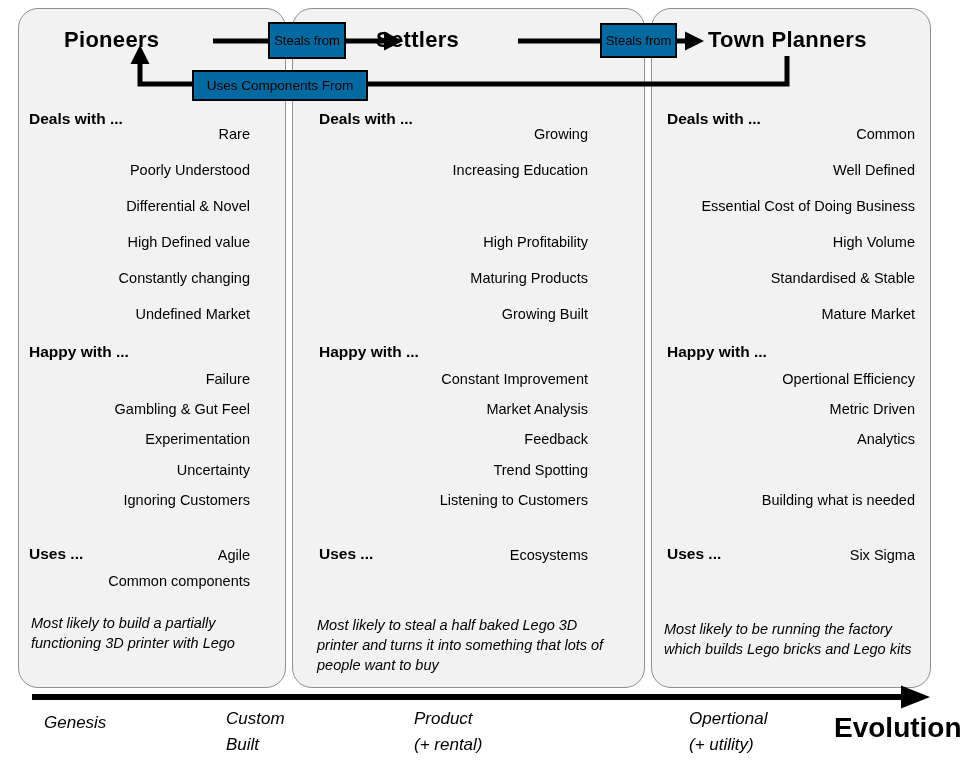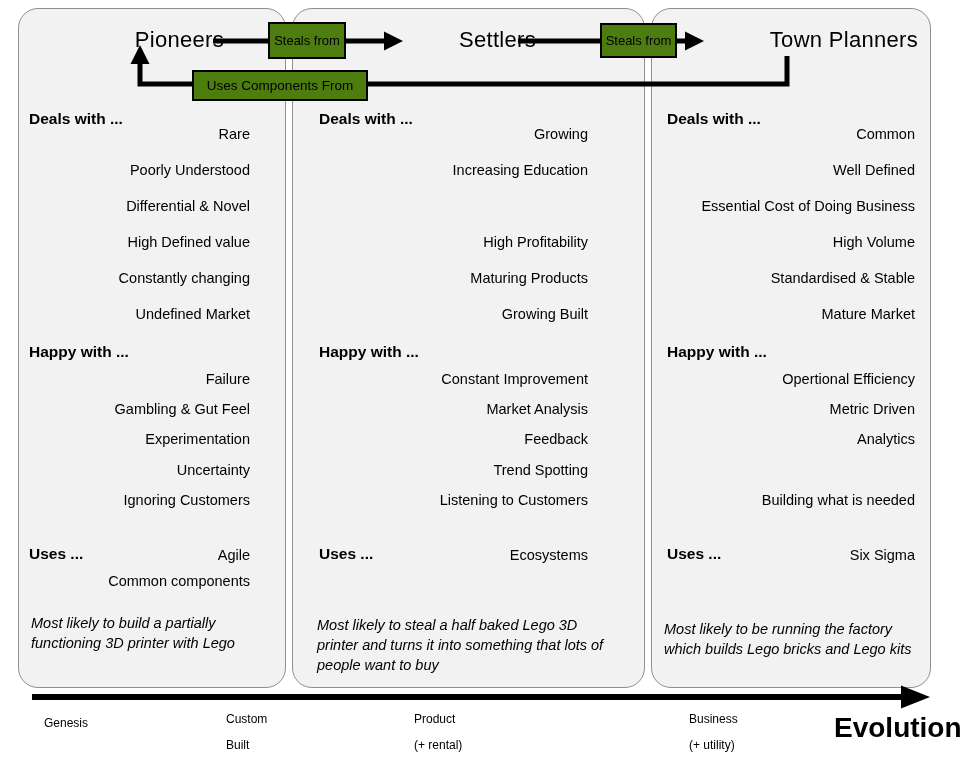--- a/index.html
+++ b/index.html
@@ -9,31 +9,31 @@
   }
   .panel{
     position:absolute;top:8px;height:680px;background:#f2f2f2;
     border:1px solid #8f8f8f;border-radius:20px;box-sizing:border-box;
   }
   #panel-1{left:18px;width:268px;}
   #panel-2{left:292px;width:353px;}
   #panel-3{left:651px;width:280px;}
 
   .col-title{
-    position:absolute;top:27px;font-size:22px;font-weight:normal;
-    text-align:right;letter-spacing:.3px;z-index:5;
+    position:absolute;top:27px;font-size:22px;font-weight:bold;
+    text-align:left;letter-spacing:.3px;z-index:5;
   }
   #title-1{left:64px;width:160px;}
   #title-2{left:376px;width:160px;}
   #title-3{left:708px;width:210px;}
 
   svg.lines{position:absolute;left:0;top:0;z-index:3;}
 
   .rel-box{
-    position:absolute;background:#4d7c0f;border:2px solid #000;
+    position:absolute;background:#0369a1;border:2px solid #000;
     display:flex;align-items:center;justify-content:center;
     font-size:13px;z-index:4;box-sizing:border-box;white-space:nowrap;
   }
   #steals-1{left:268px;top:22px;width:78px;height:37px;}
   #steals-2{left:600px;top:23px;width:77px;height:35px;}
   #uses-comp{left:192px;top:70px;width:176px;height:31px;font-size:13.5px;}
 
   .hdr{
     position:absolute;font-size:15.5px;font-weight:bold;height:20px;
     line-height:20px;white-space:nowrap;
@@ -45,21 +45,21 @@
   #panel-1 .hdr{left:10px;}  #panel-1 .row{right:35px;}
   #panel-2 .hdr{left:26px;}  #panel-2 .row{right:56px;}
   #panel-3 .hdr{left:15px;}  #panel-3 .row{right:15px;}
 
   .note{
     position:absolute;left:12px;right:12px;font-size:14.5px;font-style:italic;
     line-height:20px;
   }
 
   .axis-label{
-    position:absolute;top:706px;font-size:12px;
+    position:absolute;top:706px;font-size:17px;font-style:italic;
     line-height:26px;white-space:nowrap;
   }
   #axis-genesis{left:44px;top:710px;}
   #axis-custom{left:226px;}
   #axis-product{left:414px;}
   #axis-commodity{left:689px;}
   .axis-evolution{
     position:absolute;left:834px;top:712px;font-size:28px;font-weight:bold;
     white-space:nowrap;
   }
@@ -151,18 +151,18 @@
   </div>
   <div class="axis-label" id="axis-custom">
     <div>Custom</div>
     <div>Built</div>
   </div>
   <div class="axis-label" id="axis-product">
     <div>Product</div>
     <div>(+ rental)</div>
   </div>
   <div class="axis-label" id="axis-commodity">
-    <div>Business</div>
+    <div>Opertional</div>
     <div>(+ utility)</div>
   </div>
   <div class="axis-evolution">Evolution</div>
 
 </div>
 
 </body></html>

